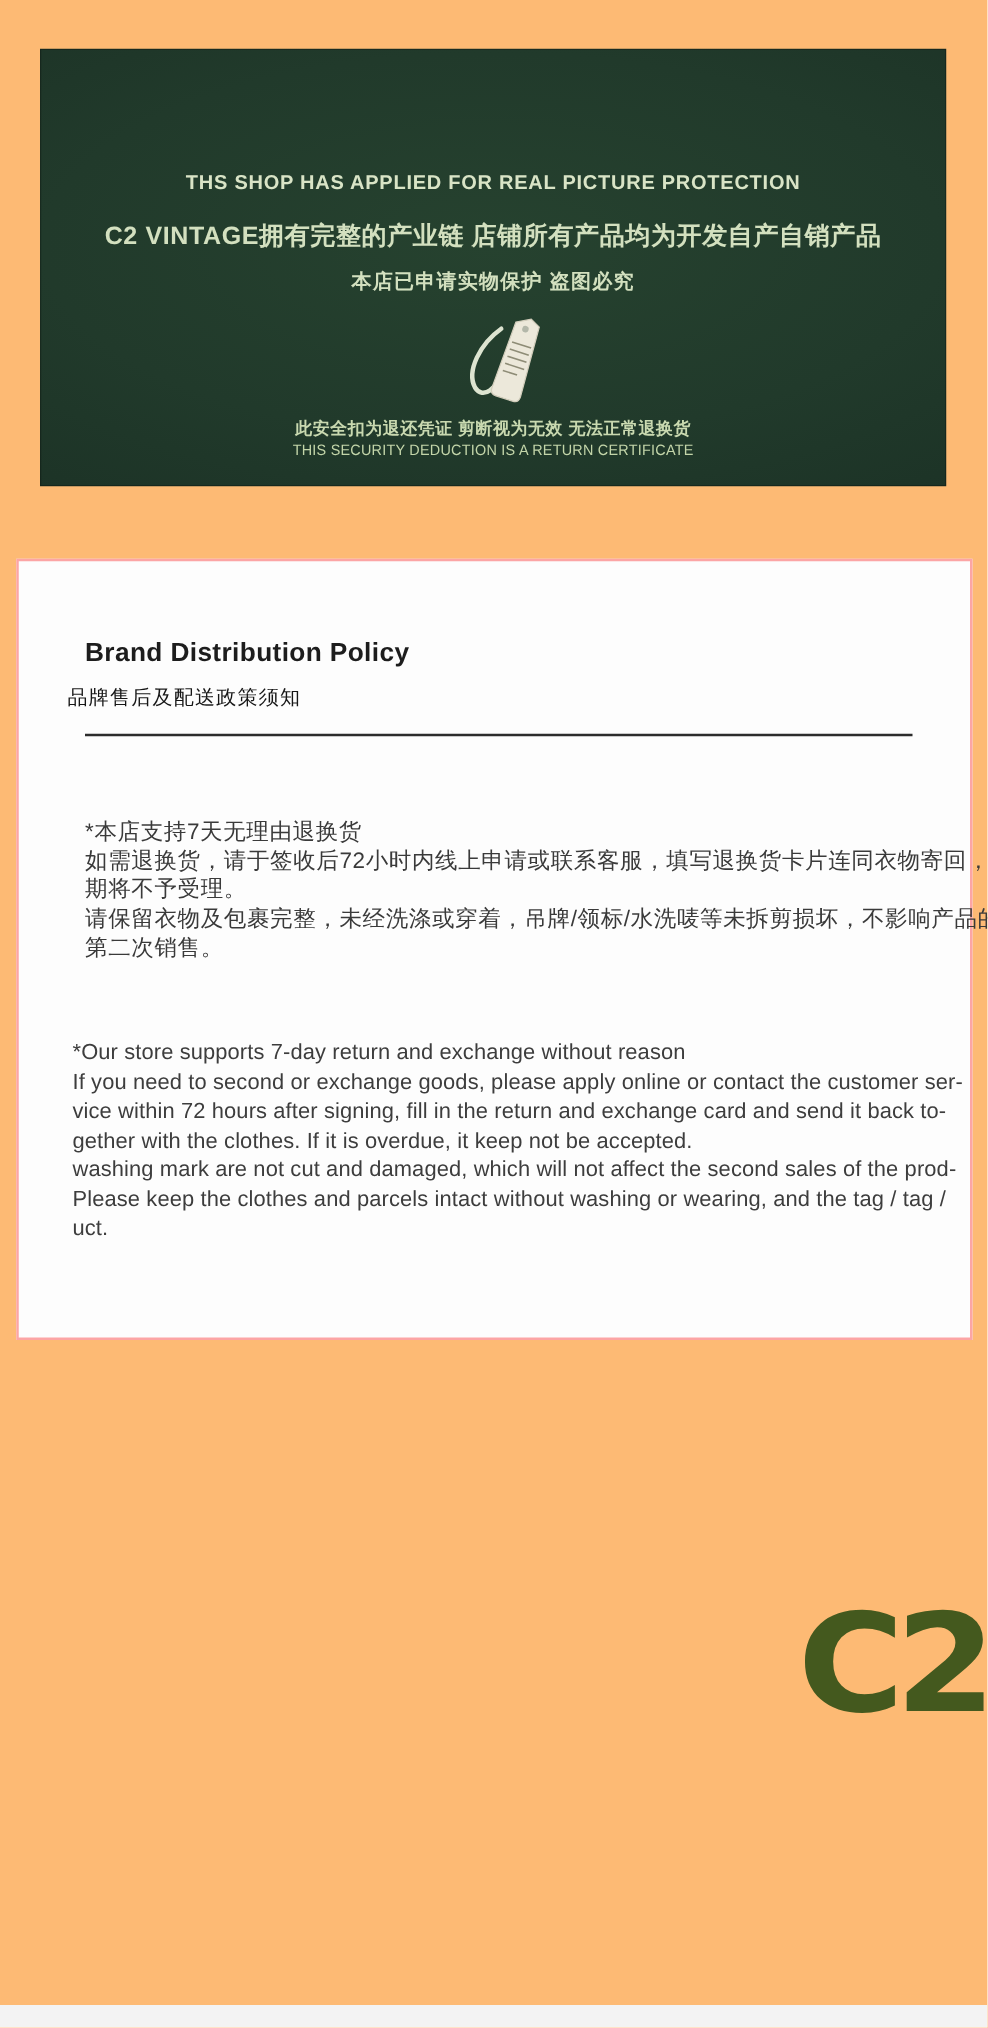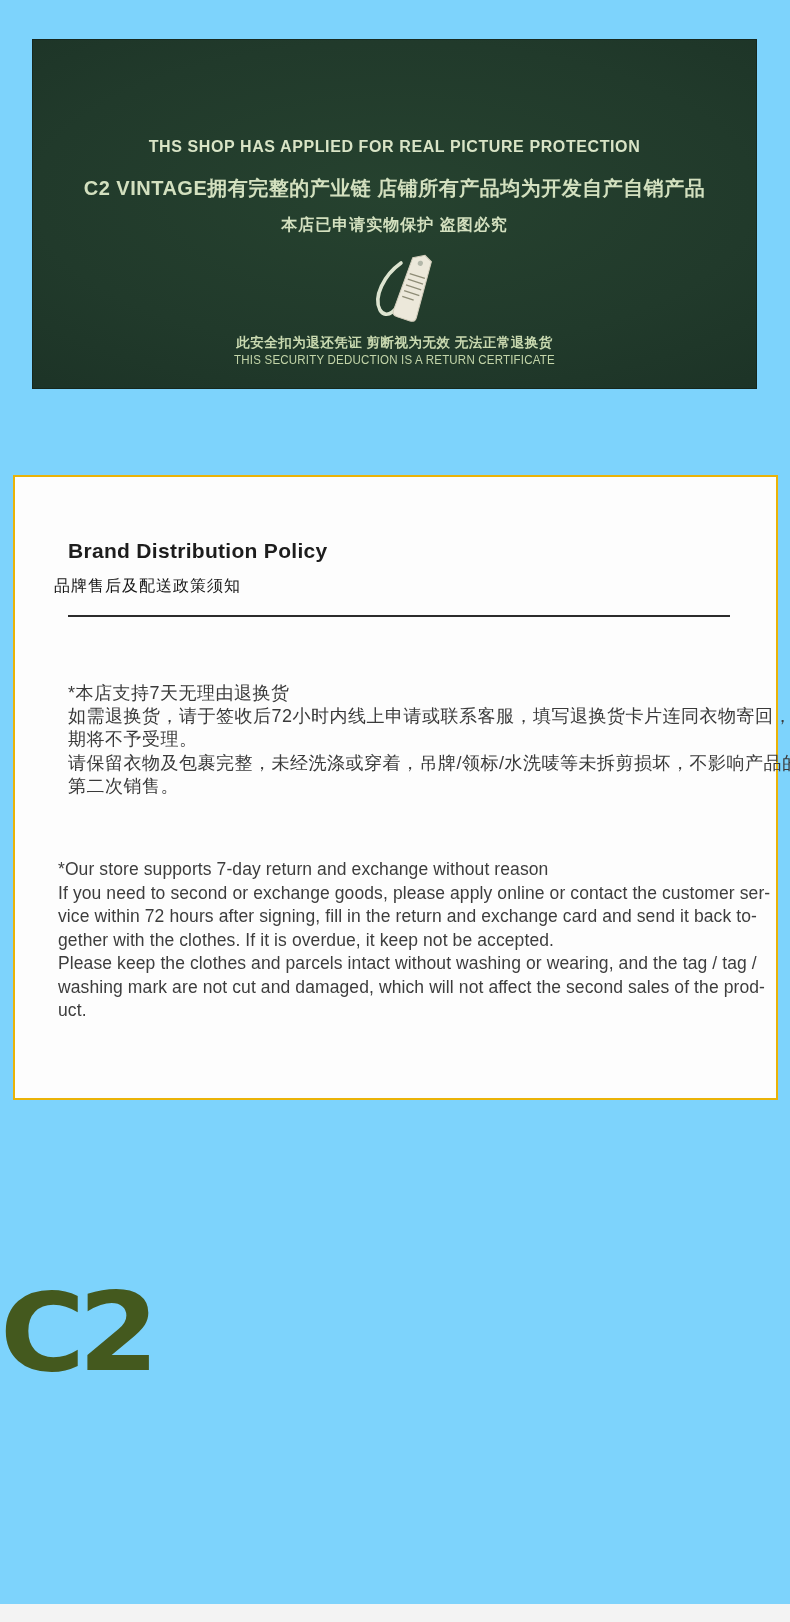--- a/index.html
+++ b/index.html
@@ -1,47 +1,47 @@
 <!DOCTYPE html>
 <html><head>
 <meta charset="utf-8">
 <style>
   html,body{margin:0;padding:0;background:#ffffff;}
   .stage{
-    position:relative;width:790px;height:1622px;background:#7dd3fc;overflow:hidden;
+    position:relative;width:790px;height:1622px;background:#fdba74;overflow:hidden;
     font-family:"Liberation Sans",sans-serif;
   }
   
   .banner{
     position:absolute;left:32px;top:39px;width:725px;height:350px;
     background:radial-gradient(ellipse 90% 80% at 50% 45%, #26422f 0%, #213a2b 55%, #1b3125 100%);
     box-shadow:inset 0 0 0 1px rgba(0,0,0,.25);
   }
   .banner .ctr{position:absolute;left:0;width:100%;text-align:center;}
   .b-line-en{top:99px;font-size:16px;font-weight:bold;letter-spacing:.6px;color:#d9e4c6;}
   .b-line-cn1{top:136px;font-size:20px;font-weight:bold;letter-spacing:.5px;color:#d3e0bf;}
   .b-line-cn2{top:176px;font-size:16px;font-weight:bold;letter-spacing:1px;color:#d3e0bf;}
   .b-note-cn{top:295px;font-size:13.5px;font-weight:600;letter-spacing:.5px;color:#c9d9b0;}
   .b-note-en{top:314px;font-size:12px;font-weight:500;letter-spacing:.2px;color:#c3d5a9;transform:scaleX(.96);transform-origin:center;}
   .tag-wrap{position:absolute;left:338px;top:210px;width:70px;height:86px;}
   
   .card{
     position:absolute;left:13px;top:447px;width:761px;height:621px;
-    background:#fdfdfd;border:2px solid #eab308;margin-top:28px;
+    background:#fdfdfd;border:2px solid #fca5a5;
   }
   .card-title{position:absolute;left:53px;top:62px;font-size:21px;font-weight:bold;color:#1d1d1d;letter-spacing:.3px;}
   .card-subtitle{position:absolute;left:39px;top:99px;font-size:16px;font-weight:normal;color:#161616;letter-spacing:1px;}
   .card-divider{position:absolute;left:53px;top:138px;width:662px;height:2px;background:#2c2c2c;}
   .policy-cn{position:absolute;left:53px;top:205px;width:690px;font-size:18px;line-height:23.2px;color:#3a3a3a;letter-spacing:.5px;}
   .policy-en{position:absolute;left:43px;top:381px;width:700px;font-size:17.5px;line-height:23.5px;color:#3d3d3d;letter-spacing:.1px;}
   .ln{white-space:nowrap;}
   
   .logo{
     position:absolute;left:0;top:1272px;width:100%;height:120px;
-    text-align:left;line-height:120px;
+    text-align:right;line-height:120px;
   }
   .logo span{
     font-family:"DejaVu Sans",sans-serif;font-weight:bold;font-size:116px;
     color:#44591e;letter-spacing:-7px;display:inline-block;transform:scaleY(.94);
   }
   .bottom-strip{position:absolute;left:0;top:1604px;width:100%;height:18px;background:#f3f3f3;}
 </style>
 </head>
 <body>
 
@@ -84,22 +84,22 @@
       <div class="ln">期将不予受理。</div>
       <div class="ln">请保留衣物及包裹完整，未经洗涤或穿着，吊牌/领标/水洗唛等未拆剪损坏，不影响产品的</div>
       <div class="ln">第二次销售。</div>
     </div>
 
     <div class="policy-en">
       <div class="ln">*Our store supports 7-day return and exchange without reason</div>
       <div class="ln">If you need to second or exchange goods, please apply online or contact the customer ser-</div>
       <div class="ln">vice within 72 hours after signing, fill in the return and exchange card and send it back to-</div>
       <div class="ln">gether with the clothes. If it is overdue, it keep not be accepted.</div>
+      <div class="ln">washing mark are not cut and damaged, which will not affect the second sales of the prod-</div>
       <div class="ln">Please keep the clothes and parcels intact without washing or wearing, and the tag / tag /</div>
-      <div class="ln">washing mark are not cut and damaged, which will not affect the second sales of the prod-</div>
       <div class="ln">uct.</div>
     </div>
   </div>
 
   <div class="logo">
     <span>C2</span>
   </div>
 
   <div class="bottom-strip"></div>
 </div>

